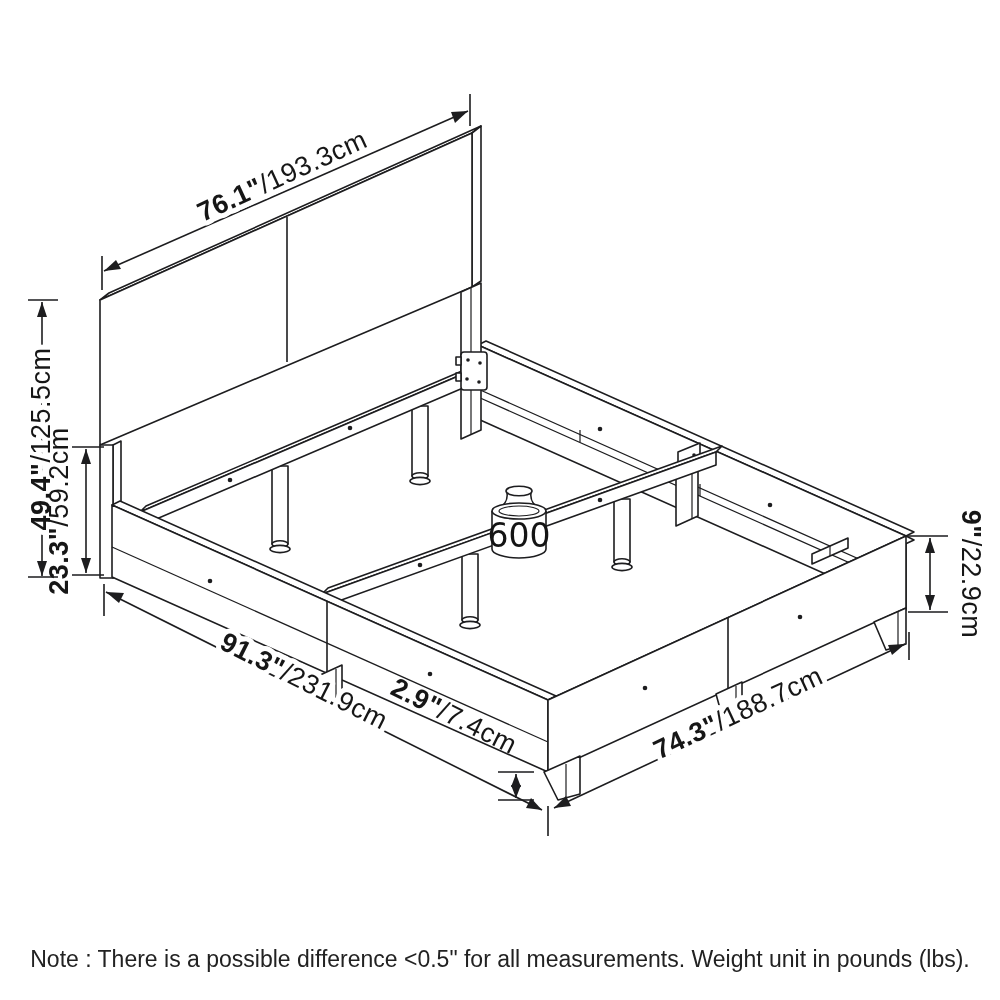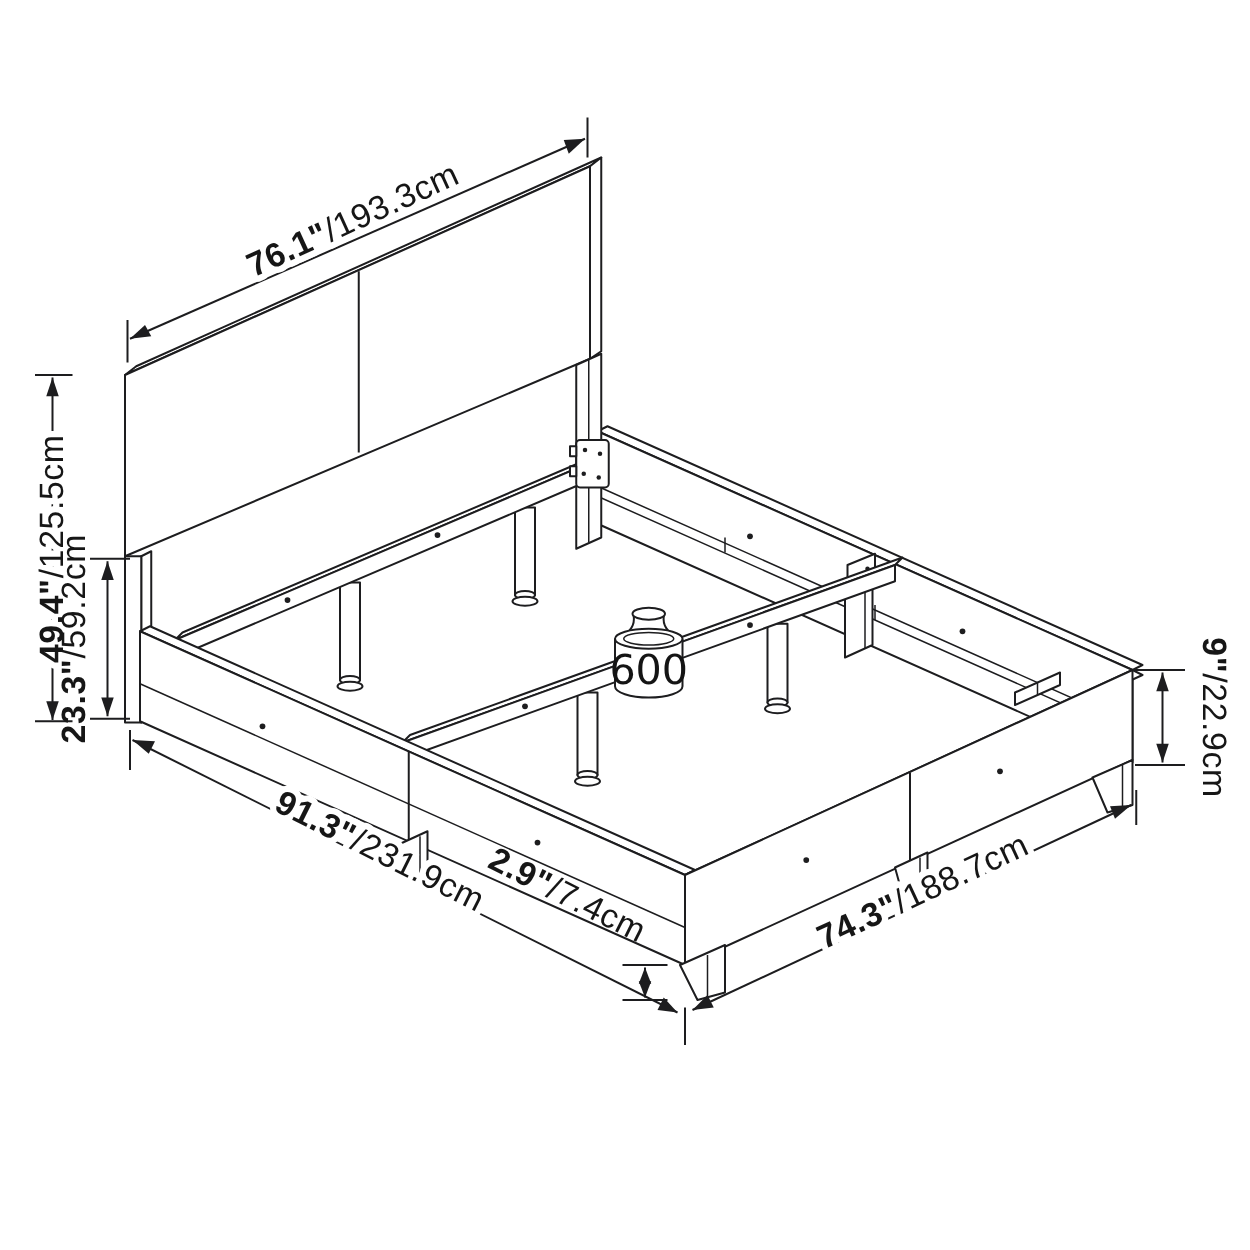--- a/index.html
+++ b/index.html
@@ -194,13 +194,14 @@
   <g>
     <path class="ln" d="M909,632 L909,660"></path>
     <path class="ln" d="M554,808 L905,644"></path>
     <polygon class="arrow" points="554,808 571,806 566,796"></polygon>
     <polygon class="arrow" points="905,644 892,655 888,645"></polygon>
     <text class="dim-label" transform="translate(742,721) rotate(-25)"><tspan class="in">74.3"</tspan><tspan>/188.7cm</tspan></text>
   </g>
 
 </svg>
 
+<div class="note">Note : There is a possible difference &lt;0.5" for all measurements. Weight unit in pounds (lbs).</div>
 </div>
 
 </body></html>

